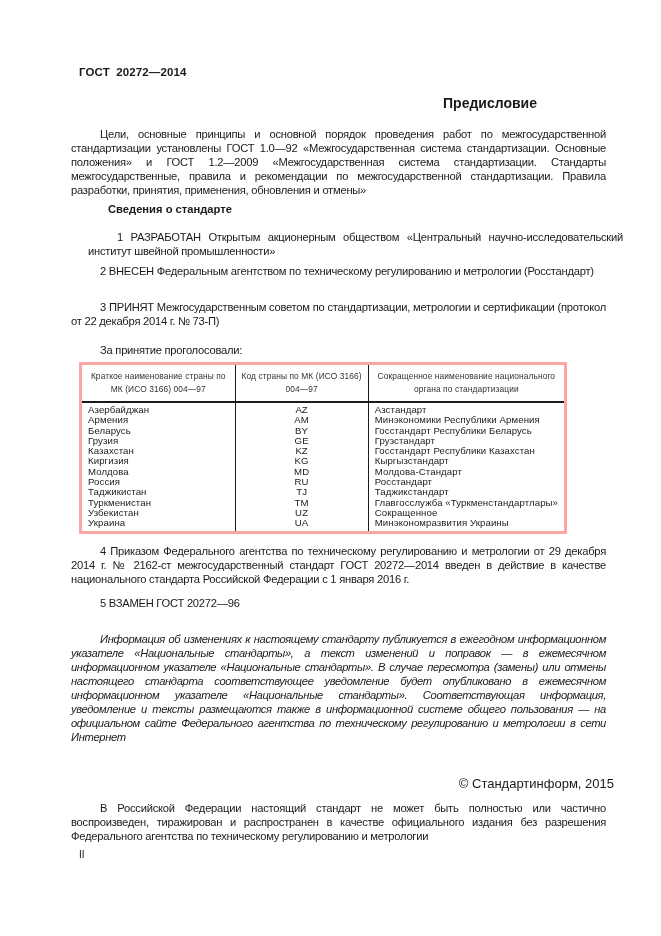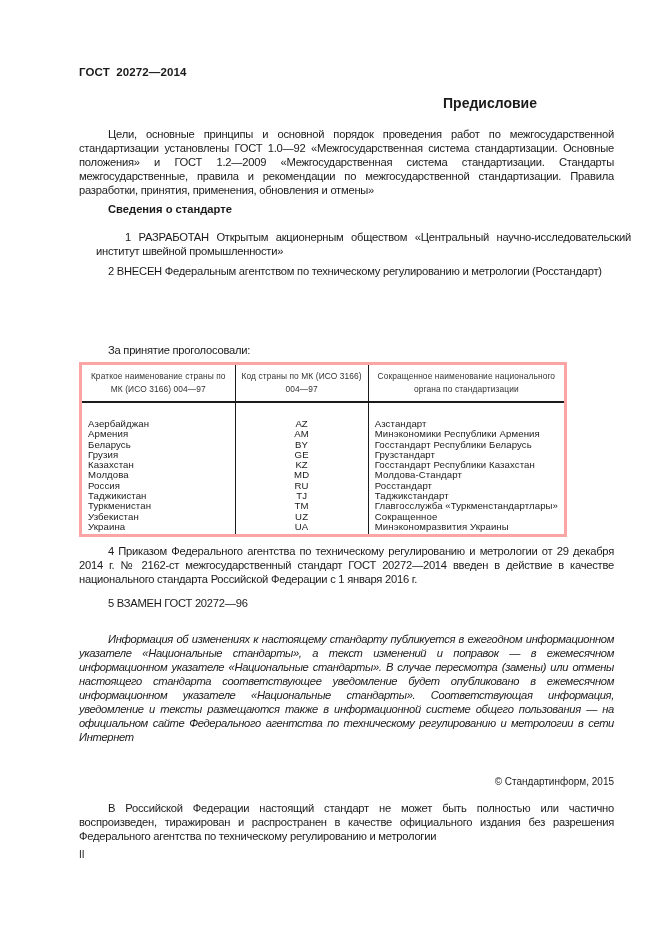--- a/index.html
+++ b/index.html
@@ -31,36 +31,36 @@
     }
     .title {
       left: 0; width: 537px; top: 95px;
       text-align: right;
       font-weight: bold;
       font-size: 14px;
       padding-left: 30px;
       box-sizing: border-box;
     }
     .para {
-      left: 79px; width: 535px;
+      left: 71px; width: 535px;
       font-size: 11.2px;
       line-height: 14px;
       text-align: justify;
       text-indent: 29px;
       letter-spacing: -0.25px;
     }
     .para.italic { font-style: italic; letter-spacing: -0.35px; }
     .subhead {
       left: 108px;
       font-weight: bold;
       font-size: 11.2px;
     }
     .copyright {
       right: 47px; top: 776px;
-      font-size: 10px;
+      font-size: 13px;
     }
     .page-num {
       left: 79px; top: 849px;
       font-size: 10px;
     }
 
     
     .tbl {
       position: absolute;
       left: 79px; top: 362px;
@@ -85,40 +85,41 @@
     .tbl th:first-child { border-left: none; }
     .tbl td {
       padding: 0 6px;
       line-height: 10.3px;
       height: 10.3px;
       border-left: 1px solid #1a1a1a;
       white-space: nowrap;
     }
     .tbl td:first-child { border-left: none; }
     .tbl td.code { text-align: center; }
-    .tbl tr.first td { padding-top: 16px; }
+    .tbl tr.first td { padding-top: 2px; }
     .tbl tr.last td { padding-bottom: 2px; }
     .col1 { width: 150px; }
     .col2 { width: 131px; }
   </style>
 </head>
 <body>
 
 <div class="page">
 
   <div class="abs doc-code">ГОСТ  20272—2014</div>
 
   <div class="abs title">Предисловие</div>
 
   <div class="abs para" style="top:127px;">Цели, основные принципы и основной порядок проведения работ по межгосударственной стандартизации установлены ГОСТ 1.0—92 «Межгосударственная система стандартизации. Основные положения» и ГОСТ 1.2—2009 «Межгосударственная система стандартизации. Стандарты межгосударственные, правила и рекомендации по межгосударственной стандартизации. Правила разработки, принятия, применения, обновления и отмены»</div>
 
   <div class="abs subhead" style="top:203px;">Сведения о стандарте</div>
 
   <div class="abs para" style="top:230px;margin-left:17px;">1  РАЗРАБОТАН Открытым акционерным обществом «Центральный научно-исследовательский институт швейной промышленности»</div>
   <div class="abs para" style="top:264px;">2  ВНЕСЕН Федеральным агентством по техническому регулированию и метрологии (Росстандарт)</div>
+  <div class="abs para" style="top:300px;">3  ПРИНЯТ Межгосударственным советом по стандартизации, метрологии и сертификации (протокол от 22 декабря 2014 г. № 73-П)</div>
 
   <div class="abs para" style="top:343px;">За принятие проголосовали:</div>
 
   <table class="tbl">
     <thead>
       <tr>
         <th class="col1">Краткое наименование страны по МК (ИСО 3166) 004—97</th>
         <th class="col2">Код страны по МК (ИСО 3166) 004—97</th>
         <th>Сокращенное наименование национального органа по стандартизации</th>
       </tr>
@@ -143,20 +144,25 @@
         <td>Грузия</td>
         <td class="code">GE</td>
         <td>Грузстандарт</td>
       </tr>
       <tr>
         <td>Казахстан</td>
         <td class="code">KZ</td>
         <td>Госстандарт Республики Казахстан</td>
       </tr>
       <tr>
+        <td>Киргизия</td>
+        <td class="code">KG</td>
+        <td>Кыргызстандарт</td>
+      </tr>
+      <tr>
         <td>Молдова</td>
         <td class="code">MD</td>
         <td>Молдова-Стандарт</td>
       </tr>
       <tr>
         <td>Россия</td>
         <td class="code">RU</td>
         <td>Росстандарт</td>
       </tr>
       <tr>

